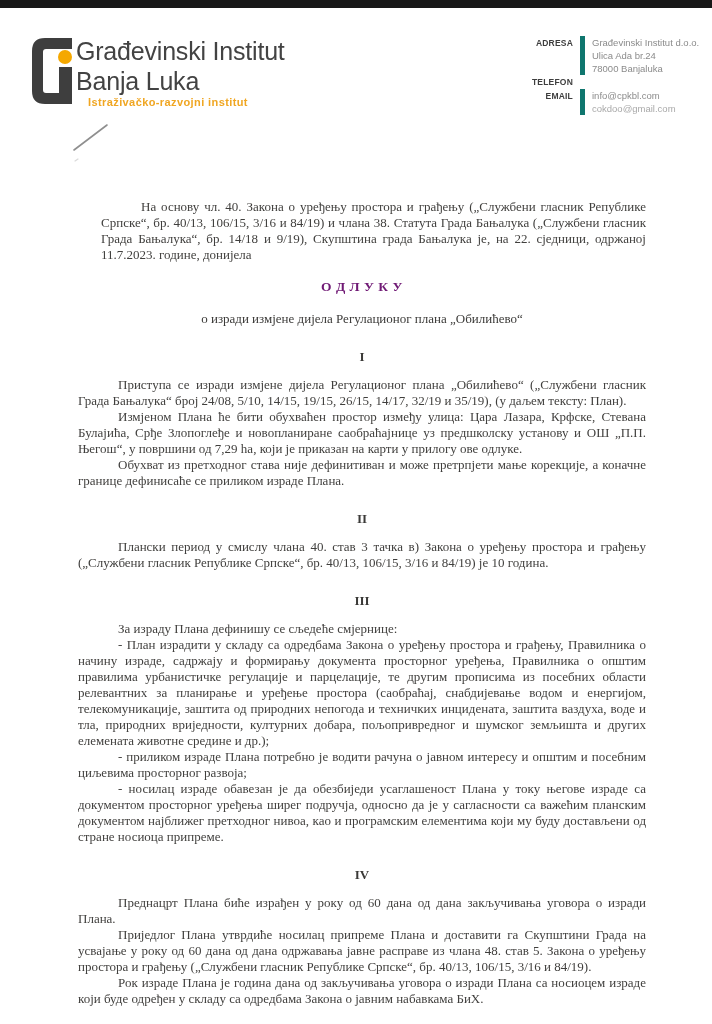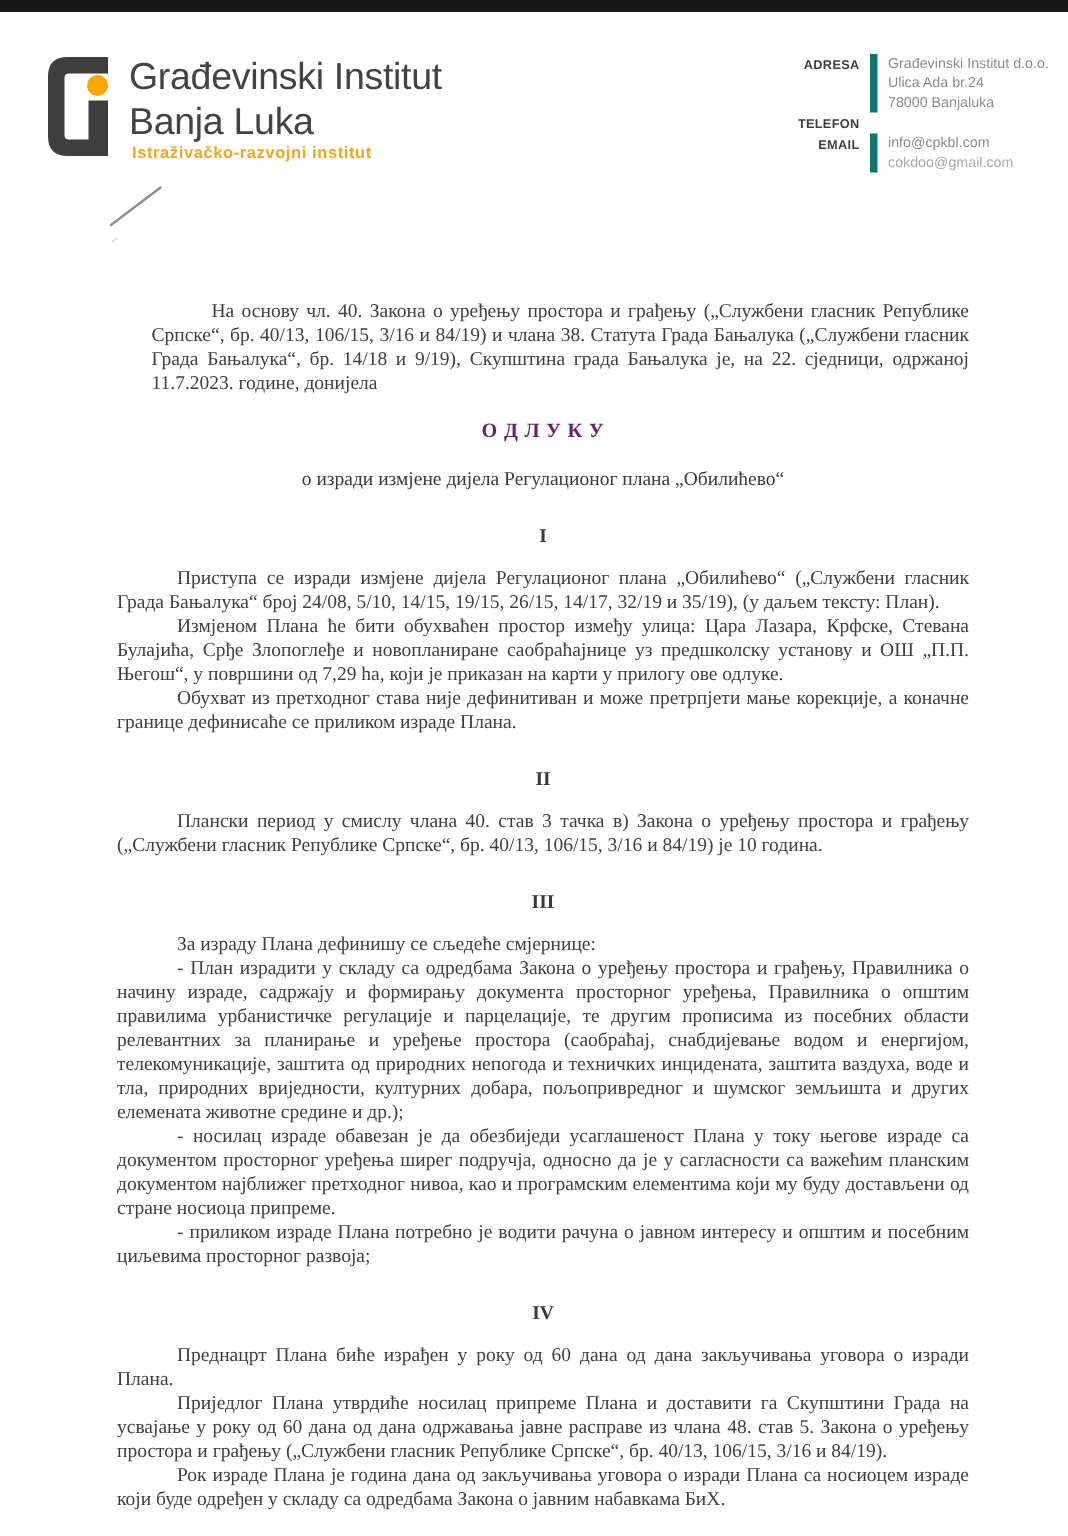--- a/index.html
+++ b/index.html
@@ -15,21 +15,21 @@
   
   .scan-top-bar {
     position: absolute; top: 0; left: 0;
     width: 712px; height: 8px;
     background: #181818;
   }
 
   
   .logo-mark { position: absolute; left: 32px; top: 38px; }
   .logo-name {
-    position: absolute; left: 86px; top: 36px;
+    position: absolute; left: 76px; top: 36px;
     font-size: 25px; line-height: 30px;
     color: #434343; font-weight: normal;
     letter-spacing: -0.2px;
     white-space: nowrap;
   }
   .logo-tagline {
     position: absolute; left: 88px; top: 96px;
     font-size: 11px; font-weight: bold;
     color: #f0a622; letter-spacing: 0.4px;
     white-space: nowrap;
@@ -145,22 +145,22 @@
     <p class="para">Приступа се изради измјене дијела Регулационог плана „Обилићево“ („Службени гласник Града Бањалука“ број 24/08, 5/10, 14/15, 19/15, 26/15, 14/17, 32/19 и 35/19), (у даљем тексту: План).</p>
     <p class="para">Измјеном Плана ће бити обухваћен простор између улица: Цара Лазара, Крфске, Стевана Булајића, Срђе Злопоглеђе и новопланиране саобраћајнице уз предшколску установу и ОШ „П.П. Његош“, у површини од 7,29 ha, који је приказан на карти у прилогу ове одлуке.</p>
     <p class="para">Обухват из претходног става није дефинитиван и може претрпјети мање корекције, а коначне границе дефинисаће се приликом израде Плана.</p>
 
     <div class="sec-head">II</div>
     <p class="para">Плански период у смислу члана 40. став 3 тачка в) Закона о уређењу простора и грађењу („Службени гласник Републике Српске“, бр. 40/13, 106/15, 3/16 и 84/19) је 10 година.</p>
 
     <div class="sec-head">III</div>
     <p class="para">За израду Плана дефинишу се сљедеће смјернице:</p>
     <p class="para">- План израдити у складу са одредбама Закона о уређењу простора и грађењу, Правилника о начину израде, садржају и формирању документа просторног уређења, Правилника о општим правилима урбанистичке регулације и парцелације, те другим прописима из посебних области релевантних за планирање и уређење простора (саобраћај, снабдијевање водом и енергијом, телекомуникације, заштита од природних непогода и техничких инцидената, заштита ваздуха, воде и тла, природних вриједности, културних добара, пољопривредног и шумског земљишта и других елемената животне средине и др.);</p>
+    <p class="para">- приликом израде Плана потребно је водити рачуна о јавном интересу и општим и посебним циљевима просторног развоја;</p>
     <p class="para">- носилац израде обавезан је да обезбиједи усаглашеност Плана у току његове израде са документом просторног уређења ширег подручја, односно да је у сагласности са важећим планским документом најближег претходног нивоа, као и програмским елементима који му буду достављени од стране носиоца припреме.</p>
-    <p class="para">- приликом израде Плана потребно је водити рачуна о јавном интересу и општим и посебним циљевима просторног развоја;</p>
 
     <div class="sec-head">IV</div>
     <p class="para">Преднацрт Плана биће израђен у року од 60 дана од дана закључивања уговора о изради Плана.</p>
     <p class="para">Приједлог Плана утврдиће носилац припреме Плана и доставити га Скупштини Града на усвајање у року од 60 дана од дана одржавања јавне расправе из члана 48. став 5. Закона о уређењу простора и грађењу („Службени гласник Републике Српске“, бр. 40/13, 106/15, 3/16 и 84/19).</p>
     <p class="para">Рок израде Плана је година дана од закључивања уговора о изради Плана са носиоцем израде који буде одређен у складу са одредбама Закона о јавним набавкама БиХ.</p>
 
   </main>
 </div>
 
 </body></html>

